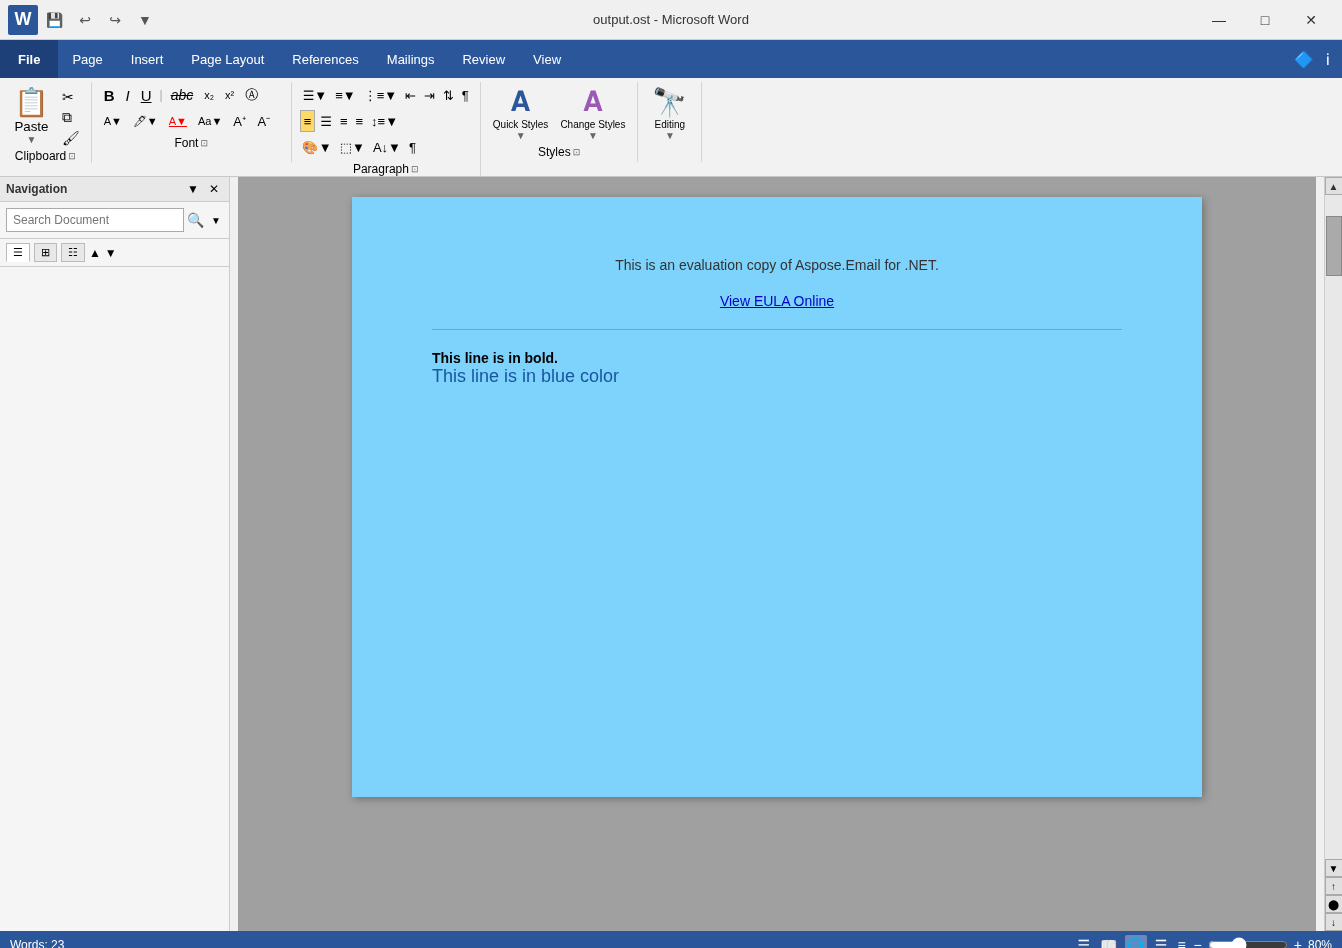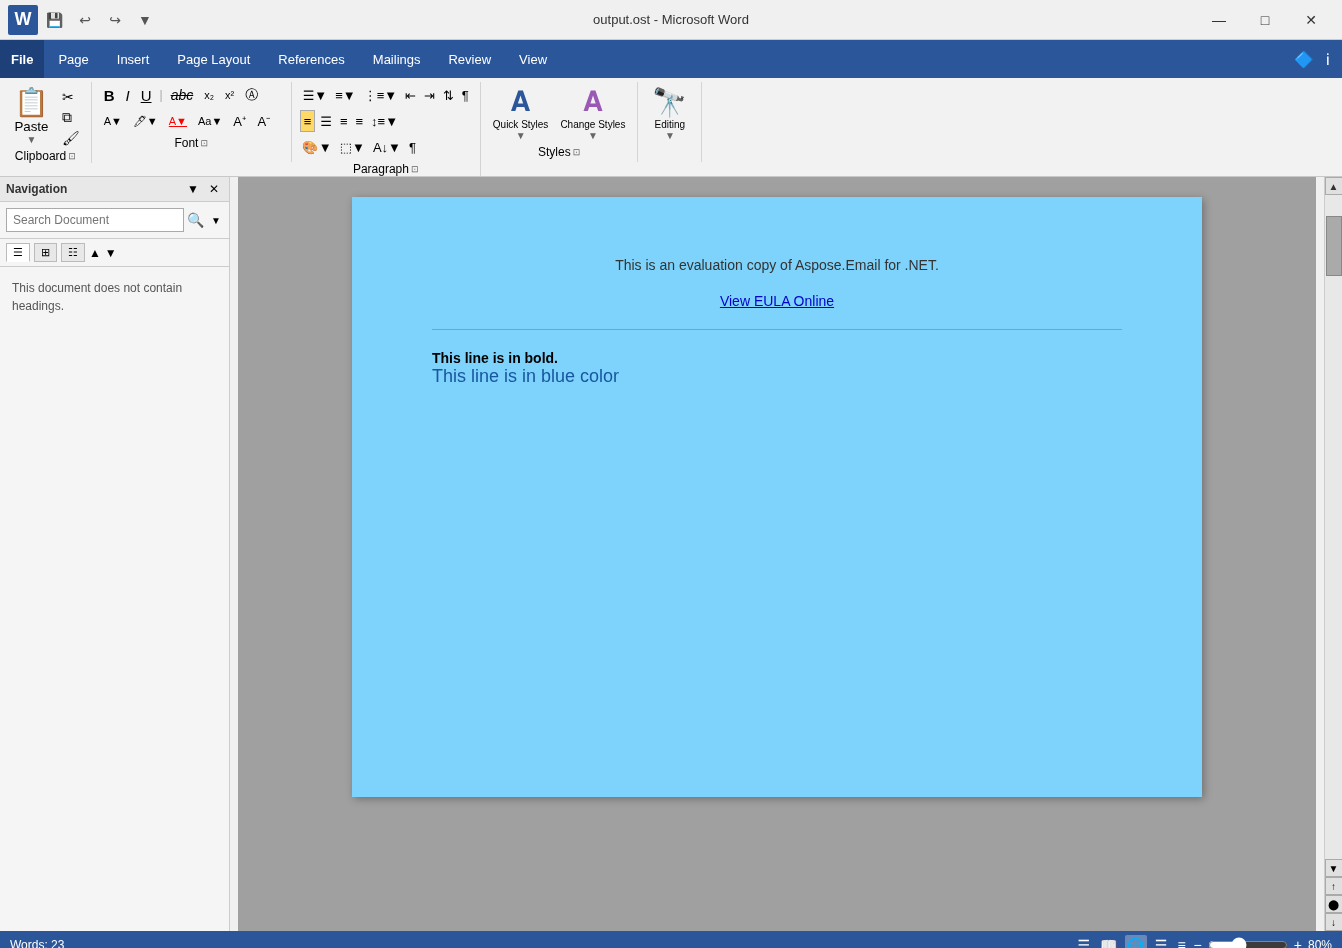--- a/index.html
+++ b/index.html
@@ -46,21 +46,21 @@
     .menu-bar {
       background: #2b579a;
       height: 38px;
       display: flex;
       align-items: stretch;
     }
     .menu-file-btn {
       background: #2b579a;
       color: white;
       border: none;
-      padding: 0 11px;
+      padding: 0 18px;
       font-size: 13px;
       font-weight: bold;
       cursor: pointer;
       background: #1e4078;
     }
     .menu-item {
       background: transparent;
       color: white;
       border: none;
       padding: 0 14px;
@@ -488,21 +488,20 @@
       </button>
       <button class="nav-tab-btn">
         <span>☷</span>
       </button>
       <div class="nav-arrows">
         <button class="nav-arrow">▲</button>
         <button class="nav-arrow">▼</button>
       </div>
     </div>
     <div class="nav-content">
-      <p style="margin-bottom:16px;">This document does not contain headings.</p>
     </div>
   </div>
 
   <div class="doc-area">
     <div class="doc-page">
       <p class="doc-eval-text">This is an evaluation copy of Aspose.Email for .NET.</p>
       <a class="doc-link">View EULA Online</a>
       <hr class="doc-divider">
       <p class="doc-bold-line">This line is in bold.</p>
       <p class="doc-blue-line">This line is in blue color</p>

